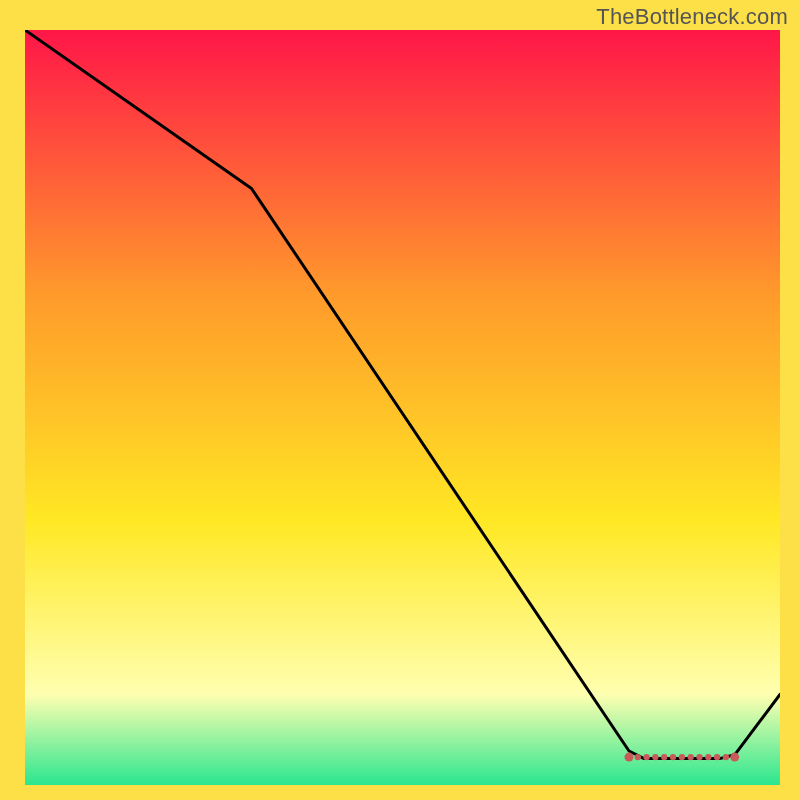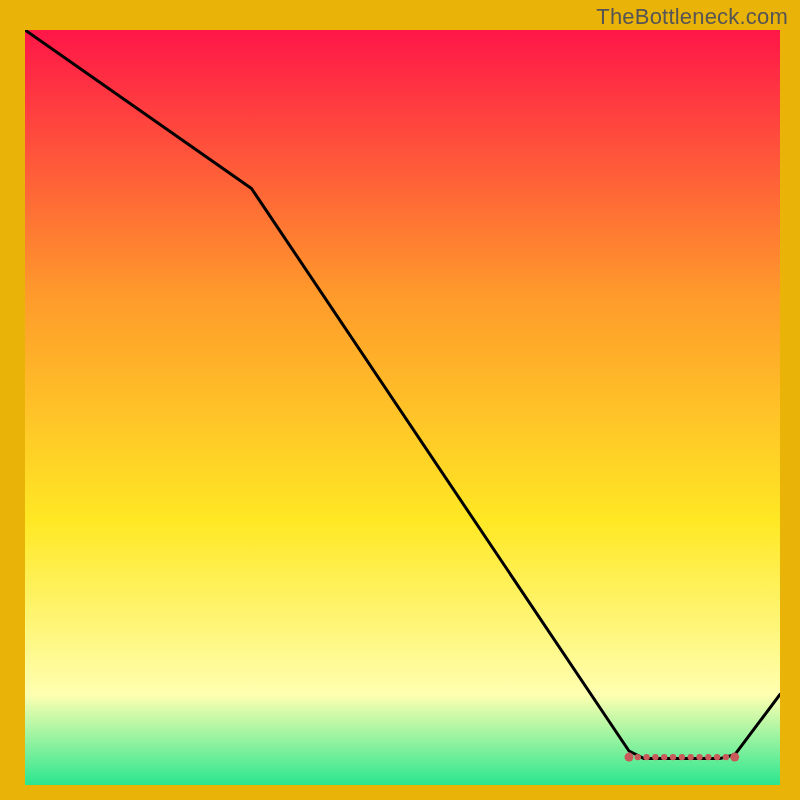--- a/index.html
+++ b/index.html
@@ -8,21 +8,21 @@
     width: 800px;
     height: 800px;
     background: #000;
     font-family: Arial, sans-serif;
     overflow: hidden;
   }
   .wrap {
     position: relative;
     width: 800px;
     height: 800px;
-    background: #eab308;
+    background: #fde047;
   }
   .attrib {
     position: absolute;
     top: 4px;
     right: 12px;
     color: #555;
     font-size: 22px;
     font-weight: 500;
     letter-spacing: 0.2px;
   }

